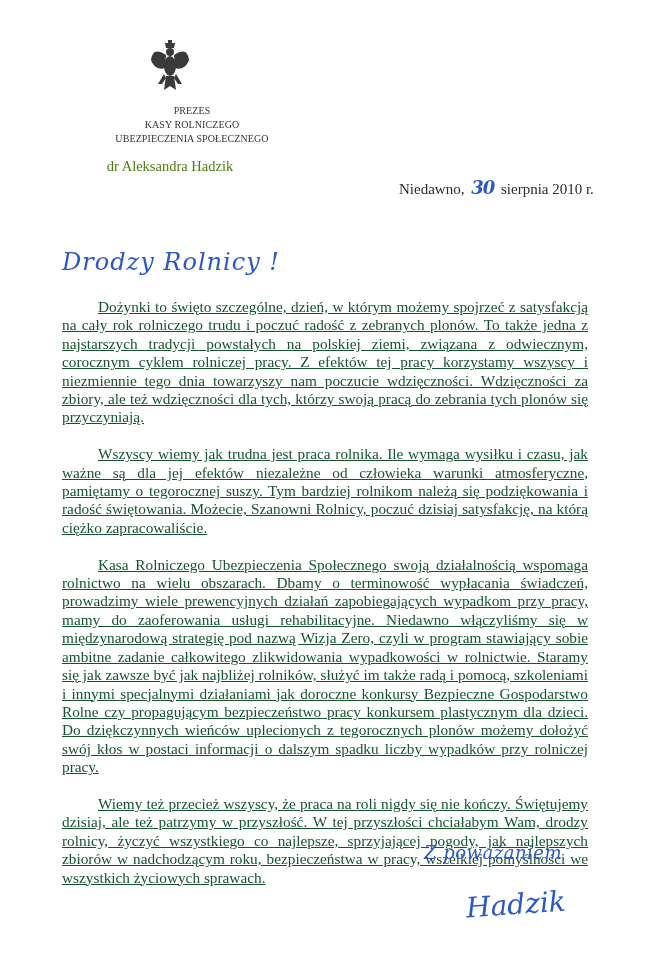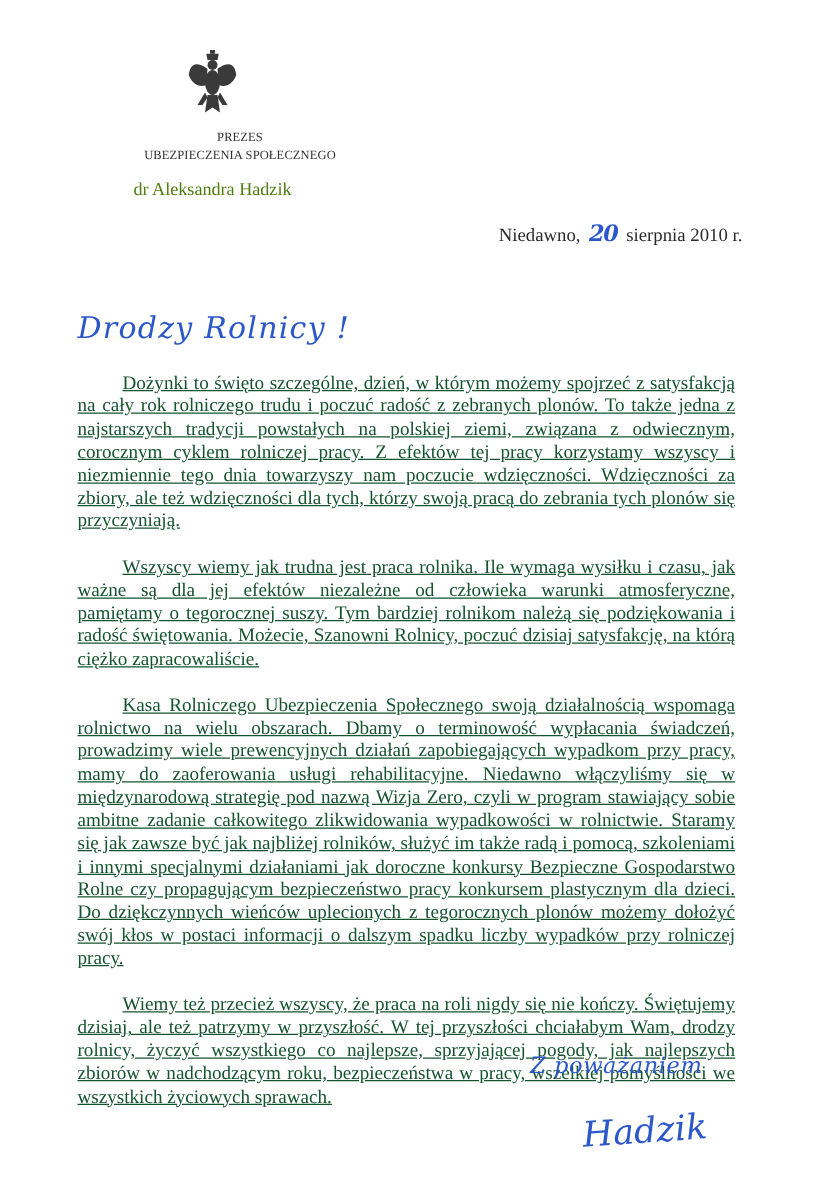--- a/index.html
+++ b/index.html
@@ -31,27 +31,28 @@
       <ellipse cx="20" cy="14" rx="4" ry="4"></ellipse>
       <path d="M16 17 C6 10 2 14 1 22 C4 30 10 32 15 30 Z"></path>
       <path d="M24 17 C34 10 38 14 39 22 C36 30 30 32 25 30 Z"></path>
       <ellipse cx="20" cy="28" rx="6" ry="10"></ellipse>
       <path d="M14 36 L8 46 L12 46 L16 40 Z"></path>
       <path d="M26 36 L32 46 L28 46 L24 40 Z"></path>
       <path d="M16 38 L14 52 L20 48 L26 52 L24 38 Z"></path>
     </g>
   </svg>
   <div class="org-line first">PREZES</div>
+  <div class="org-line">KASY ROLNICZEGO</div>
   <div class="org-line">UBEZPIECZENIA SPOŁECZNEGO</div>
   <div class="person">dr Aleksandra Hadzik</div>
 </div>
 
 <div class="dateline">
   <span>Niedawno,</span>
-  <span class="hand date-day">20</span>
+  <span class="hand date-day">30</span>
   <span>sierpnia 2010 r.</span>
 </div>
 
 <div class="salutation hand">Drodzy Rolnicy !</div>
 
 <div class="body-text">
   <p>Dożynki to święto szczególne, dzień, w którym możemy spojrzeć z satysfakcją na cały rok rolniczego trudu i poczuć radość z zebranych plonów. To także jedna z najstarszych tradycji powstałych na polskiej ziemi, związana z odwiecznym, corocznym cyklem rolniczej pracy. Z efektów tej pracy korzystamy wszyscy i niezmiennie tego dnia towarzyszy nam poczucie wdzięczności. Wdzięczności za zbiory, ale też wdzięczności dla tych, którzy swoją pracą do zebrania tych plonów się przyczyniają.</p>
   <p>Wszyscy wiemy jak trudna jest praca rolnika. Ile wymaga wysiłku i czasu, jak ważne są dla jej efektów niezależne od człowieka warunki atmosferyczne, pamiętamy o tegorocznej suszy. Tym bardziej rolnikom należą się podziękowania i radość świętowania. Możecie, Szanowni Rolnicy, poczuć dzisiaj satysfakcję, na którą ciężko zapracowaliście.</p>
   <p>Kasa Rolniczego Ubezpieczenia Społecznego swoją działalnością wspomaga rolnictwo na wielu obszarach. Dbamy o terminowość wypłacania świadczeń, prowadzimy wiele prewencyjnych działań zapobiegających wypadkom przy pracy, mamy do zaoferowania usługi rehabilitacyjne. Niedawno włączyliśmy się w międzynarodową strategię pod nazwą Wizja Zero, czyli w program stawiający sobie ambitne zadanie całkowitego zlikwidowania wypadkowości w rolnictwie. Staramy się jak zawsze być jak najbliżej rolników, służyć im także radą i pomocą, szkoleniami i innymi specjalnymi działaniami jak doroczne konkursy Bezpieczne Gospodarstwo Rolne czy propagującym bezpieczeństwo pracy konkursem plastycznym dla dzieci. Do dziękczynnych wieńców uplecionych z tegorocznych plonów możemy dołożyć swój kłos w postaci informacji o dalszym spadku liczby wypadków przy rolniczej pracy.</p>
   <p>Wiemy też przecież wszyscy, że praca na roli nigdy się nie kończy. Świętujemy dzisiaj, ale też patrzymy w przyszłość. W tej przyszłości chciałabym Wam, drodzy rolnicy, życzyć wszystkiego co najlepsze, sprzyjającej pogody, jak najlepszych zbiorów w nadchodzącym roku, bezpieczeństwa w pracy, wszelkiej pomyślności we wszystkich życiowych sprawach.</p>

